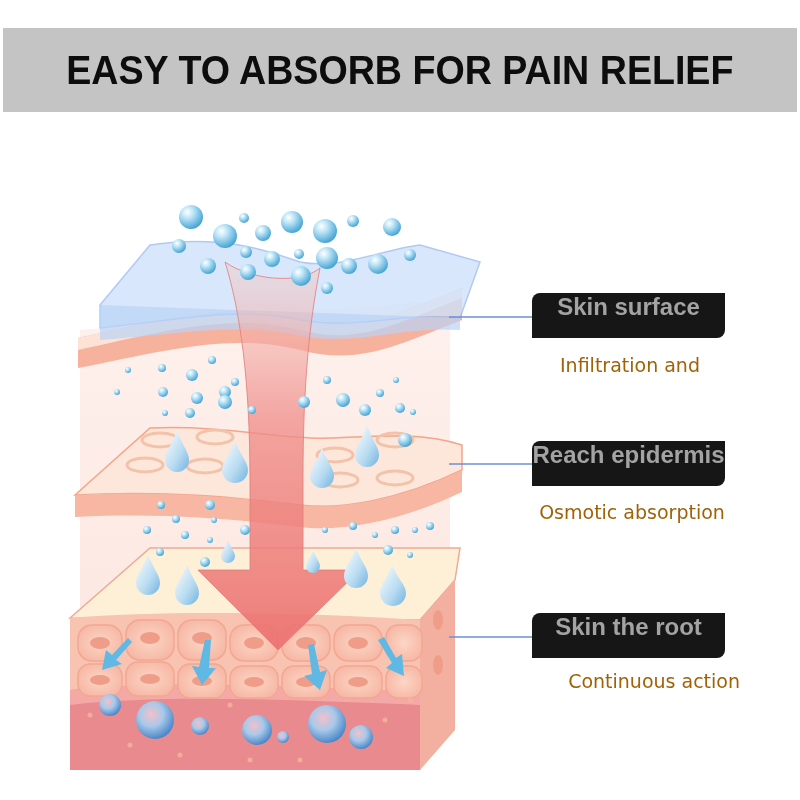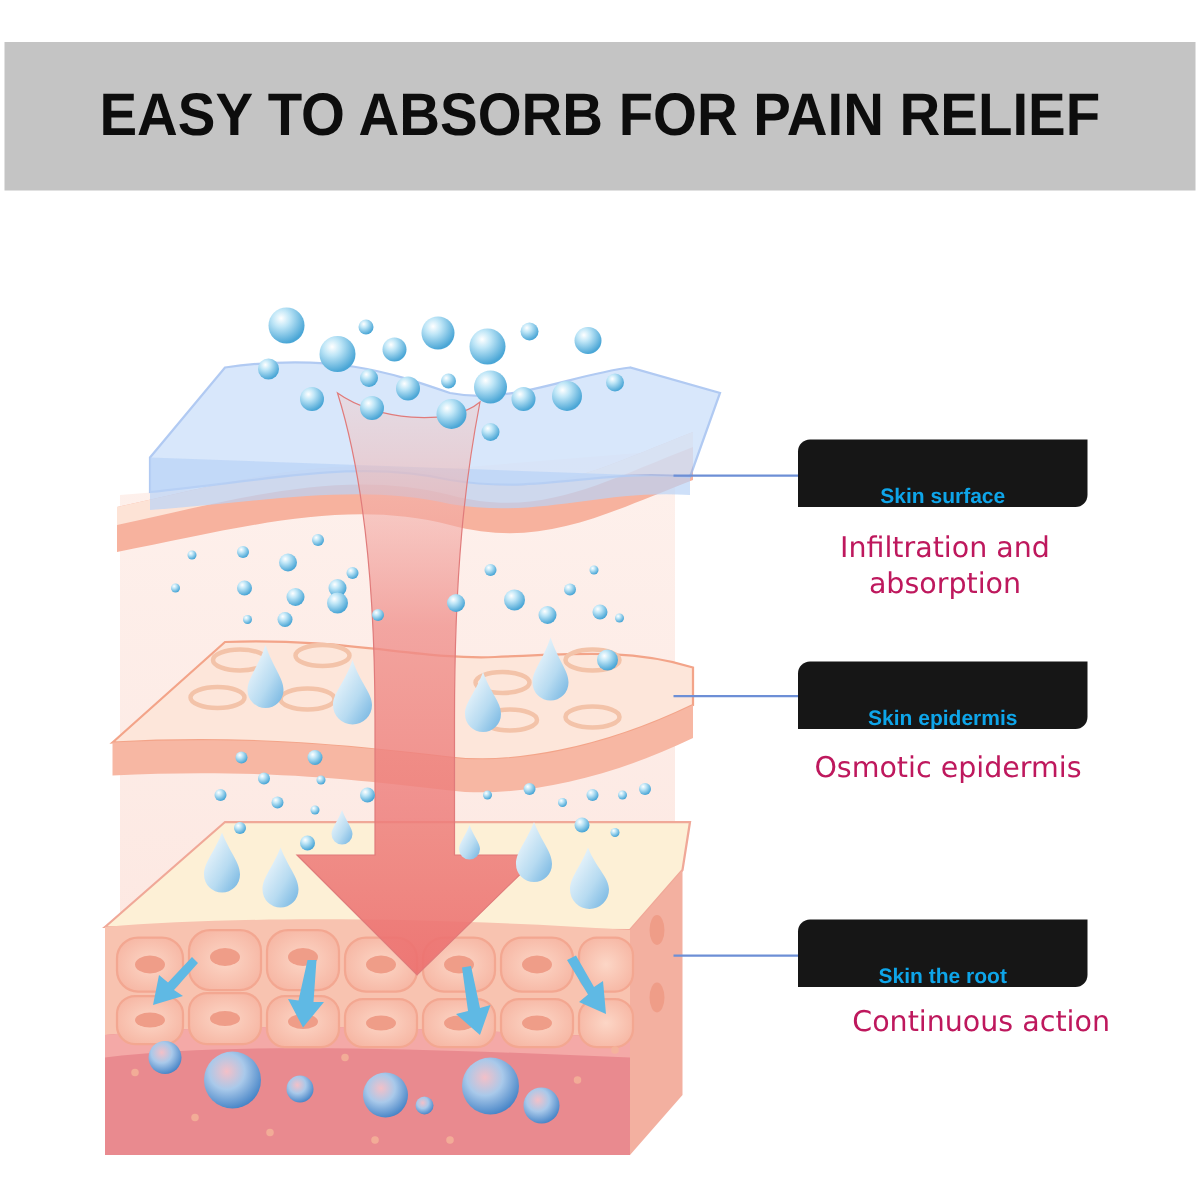--- a/index.html
+++ b/index.html
@@ -1,36 +1,36 @@
 <!DOCTYPE html>
 <html><head>
 <meta charset="utf-8">
 <style>
   * { margin:0; padding:0; box-sizing:border-box; }
   html, body { width:800px; height:800px; background:#ffffff; overflow:hidden; }
   body { position:relative; font-family:"Liberation Sans", "DejaVu Sans", sans-serif; }
   .banner {
-    position:absolute; left:3px; top:28px; width:794px; height:99px;
+    position:absolute; left:3px; top:28px; width:794px; height:84px;
     background:#c4c4c4; display:flex; align-items:center; justify-content:center;
   }
   .banner h1 {
     font-family:"Liberation Sans", sans-serif; font-weight:bold;
     font-size:40px; color:#0d0d0d; letter-spacing:0px; transform:scaleX(0.94);
     white-space:nowrap;
   }
   .illus { position:absolute; left:0; top:0; width:800px; height:800px; }
   .label-box {
     position:absolute; left:532px; width:193px; height:45px;
-    background:#161616; color:#0ea5e9; font-weight:bold; font-size:14px;
-    display:flex; align-items:flex-end; justify-content:center;
+    background:#161616; color:#a3a3a3; font-weight:bold; font-size:24px;
+    display:flex; align-items:flex-start; justify-content:center;
     border-radius:8px 0 8px 0; white-space:nowrap;
   }
   .desc {
     position:absolute; left:520px; width:220px; text-align:center;
-    font-size:19px; color:#be185d; line-height:24px;
+    font-size:19px; color:#a16207; line-height:24px;
     font-family:"DejaVu Sans", sans-serif; font-weight:normal;
   }
   .desc span { display:block; }
 </style>
 </head>
 <body>
 
 <div class="banner">
   <h1>EASY TO ABSORB FOR PAIN RELIEF</h1>
 </div>
@@ -251,28 +251,27 @@
   <line x1="449" y1="317" x2="533" y2="317" stroke="#6d8fd6" stroke-width="1.5"></line>
   <line x1="449" y1="464" x2="533" y2="464" stroke="#6d8fd6" stroke-width="1.5"></line>
   <line x1="449" y1="637" x2="533" y2="637" stroke="#6d8fd6" stroke-width="1.5"></line>
 </svg>
 
 <div class="label-box" style="top:293px;">
   <span>Skin surface</span>
 </div>
 <div class="desc" style="top:353px;">
   <span>Infiltration and</span>
-  <span>absorption</span>
 </div>
 
 <div class="label-box" style="top:441px;">
-  <span>Skin epidermis</span>
+  <span>Reach epidermis</span>
 </div>
 <div class="desc" style="top:500px; left:522px; width:220px;">
-  <span>Osmotic epidermis</span>
+  <span>Osmotic absorption</span>
 </div>
 
 <div class="label-box" style="top:613px;">
   <span>Skin the root</span>
 </div>
 <div class="desc" style="top:669px;text-align:right;">
   <span>Continuous action</span>
 </div>
 
 </body></html>

